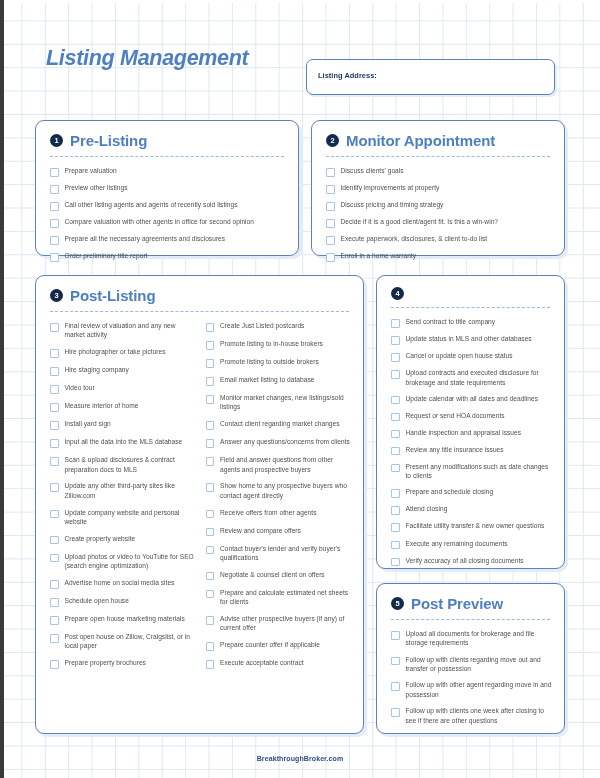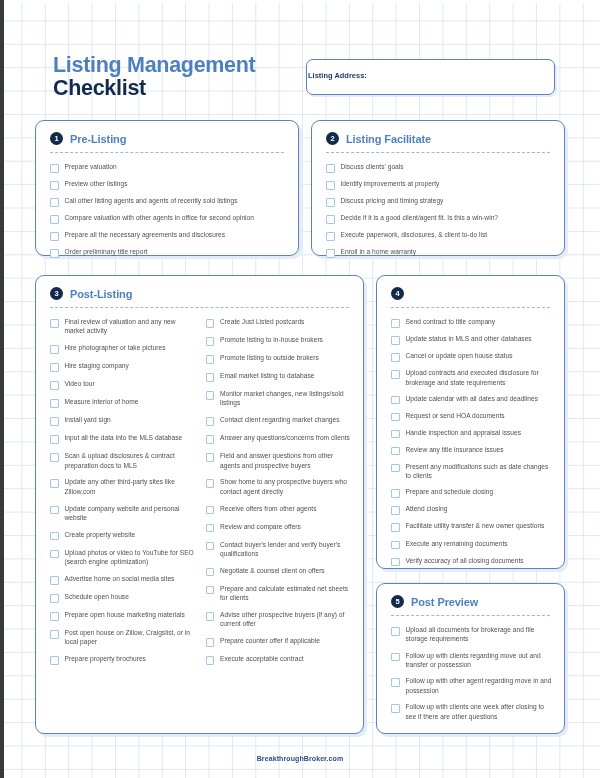--- a/index.html
+++ b/index.html
@@ -52,42 +52,43 @@
     left: 45px;
     top: 46px;
     width: 510px;
     height: 62px;
   }
   .title {
     font-size: 21.5px;
     font-weight: bold;
     line-height: 1.07;
     letter-spacing: -0.3px;
-    margin: 8px;
+    margin: 1px;
     color: #4e7fc1;
+    font-style: italic;
   }
   .title .line2 {
     display: block;
     color: #122a4b;
   }
   .address-box {
     position: absolute;
     right: 0;
     top: 13px;
     width: 249px;
     height: 36px;
     box-sizing: border-box;
     background: #ffffff;
     border: 1px solid #5b82bb;
     border-radius: 7px;
     box-shadow: 2px 2px 0 0 #e3ecf8;
   }
   .address-label {
     position: absolute;
-    left: 1px;
+    left: 11px;
     top: 11px;
     font-size: 7.4px;
     font-weight: bold;
     color: #18365e;
     letter-spacing: 0.05px;
   }
 
   
   .card {
     position: absolute;
@@ -111,21 +112,21 @@
     background: #122a4b;
     color: #ffffff;
     font-size: 7.5px;
     font-weight: bold;
     display: flex;
     align-items: center;
     justify-content: center;
     line-height: 1;
   }
   .card-title {
-    font-size: 11px;
+    font-size: 15px;
     font-weight: bold;
     color: #4e7fc1;
     letter-spacing: -0.1px;
     text-align: center;
   }
   .divider {
     margin: 7px 14px 0 14px;
     border-top: 1px dashed #9bb8dd;
     height: 0;
   }
@@ -189,21 +190,20 @@
   }
 </style>
 </head>
 <body>
 
 <div class="page">
 
   <div class="header">
     <h1 class="title">
       <span>Listing Management</span>
-      <span class="line2">Checklist</span>
     </h1>
     <div class="address-box">
       <span class="address-label">Listing Address:</span>
     </div>
   </div>
 
   <div class="card" id="card-pre">
     <div class="card-head">
       <span class="badge">1</span>
       <span class="card-title">Pre-Listing</span>
@@ -233,21 +233,21 @@
         <div class="item">
           <span class="cb"></span>
           <span class="item-text">Order preliminary title report</span>
         </div>
       </div>
   </div>
 
   <div class="card" id="card-appt">
     <div class="card-head">
       <span class="badge">2</span>
-      <span class="card-title">Listing Facilitate</span>
+      <span class="card-title">Monitor Appointment</span>
     </div>
     <div class="divider"></div>
     <div class="items">
         <div class="item">
           <span class="cb"></span>
           <span class="item-text">Discuss clients' goals</span>
         </div>
         <div class="item">
           <span class="cb"></span>
           <span class="item-text">Identify improvements at property</span>

